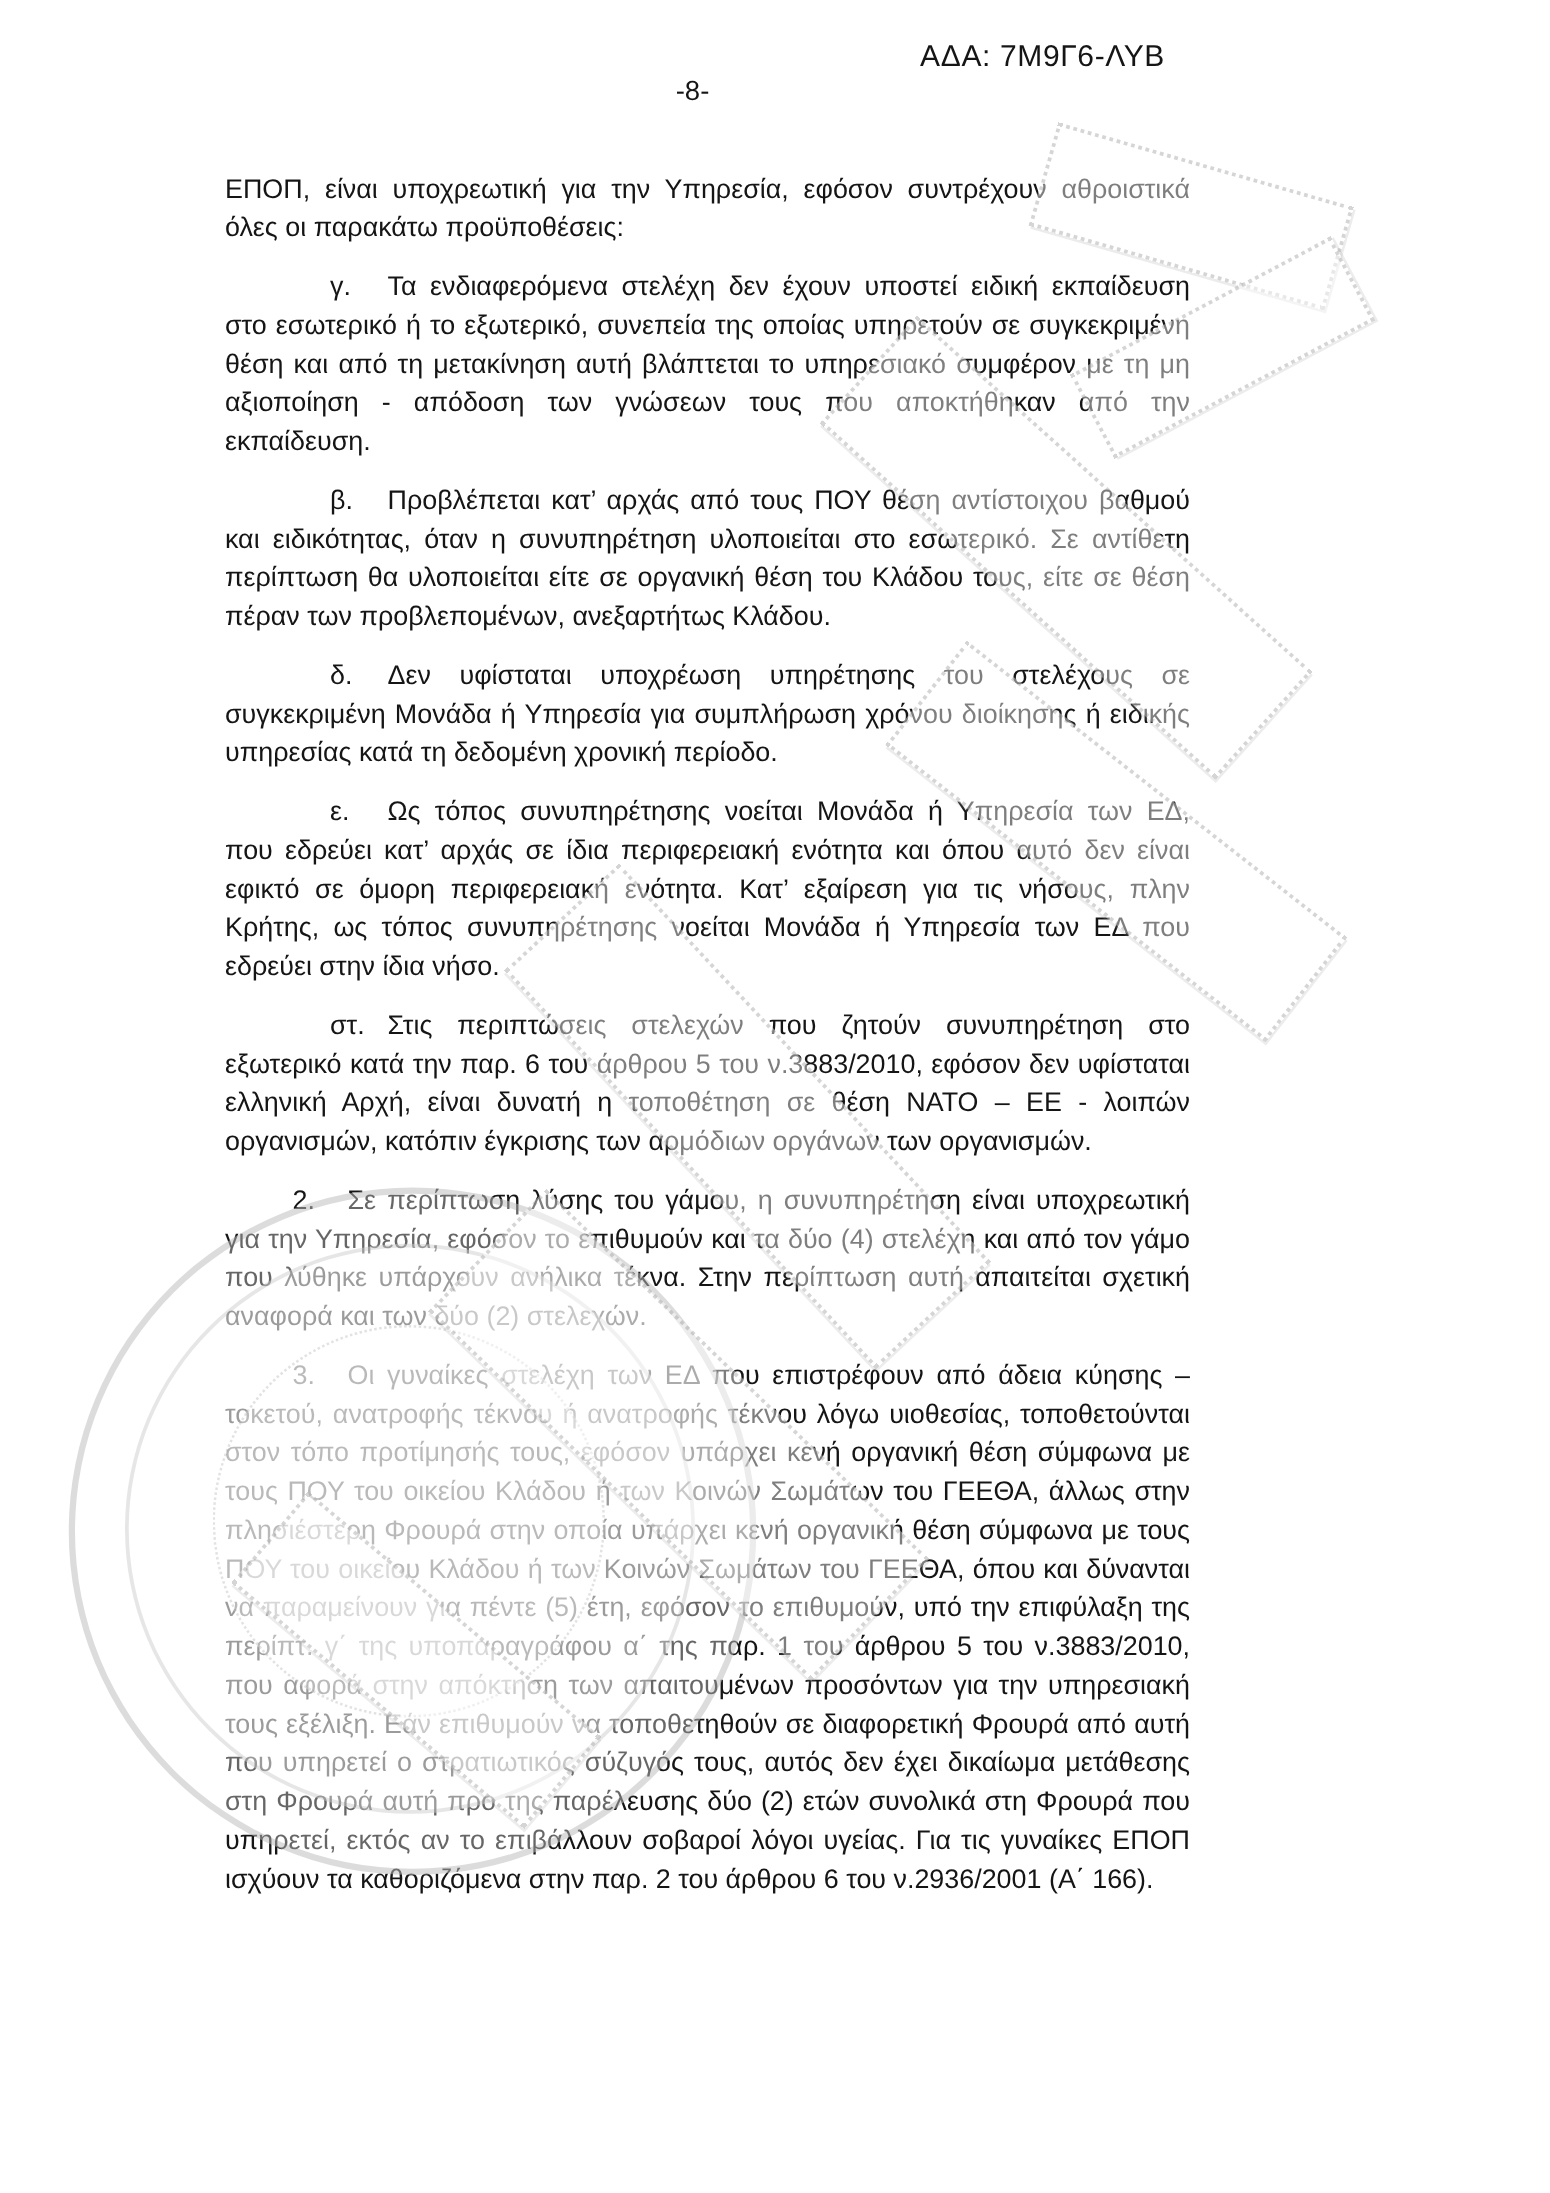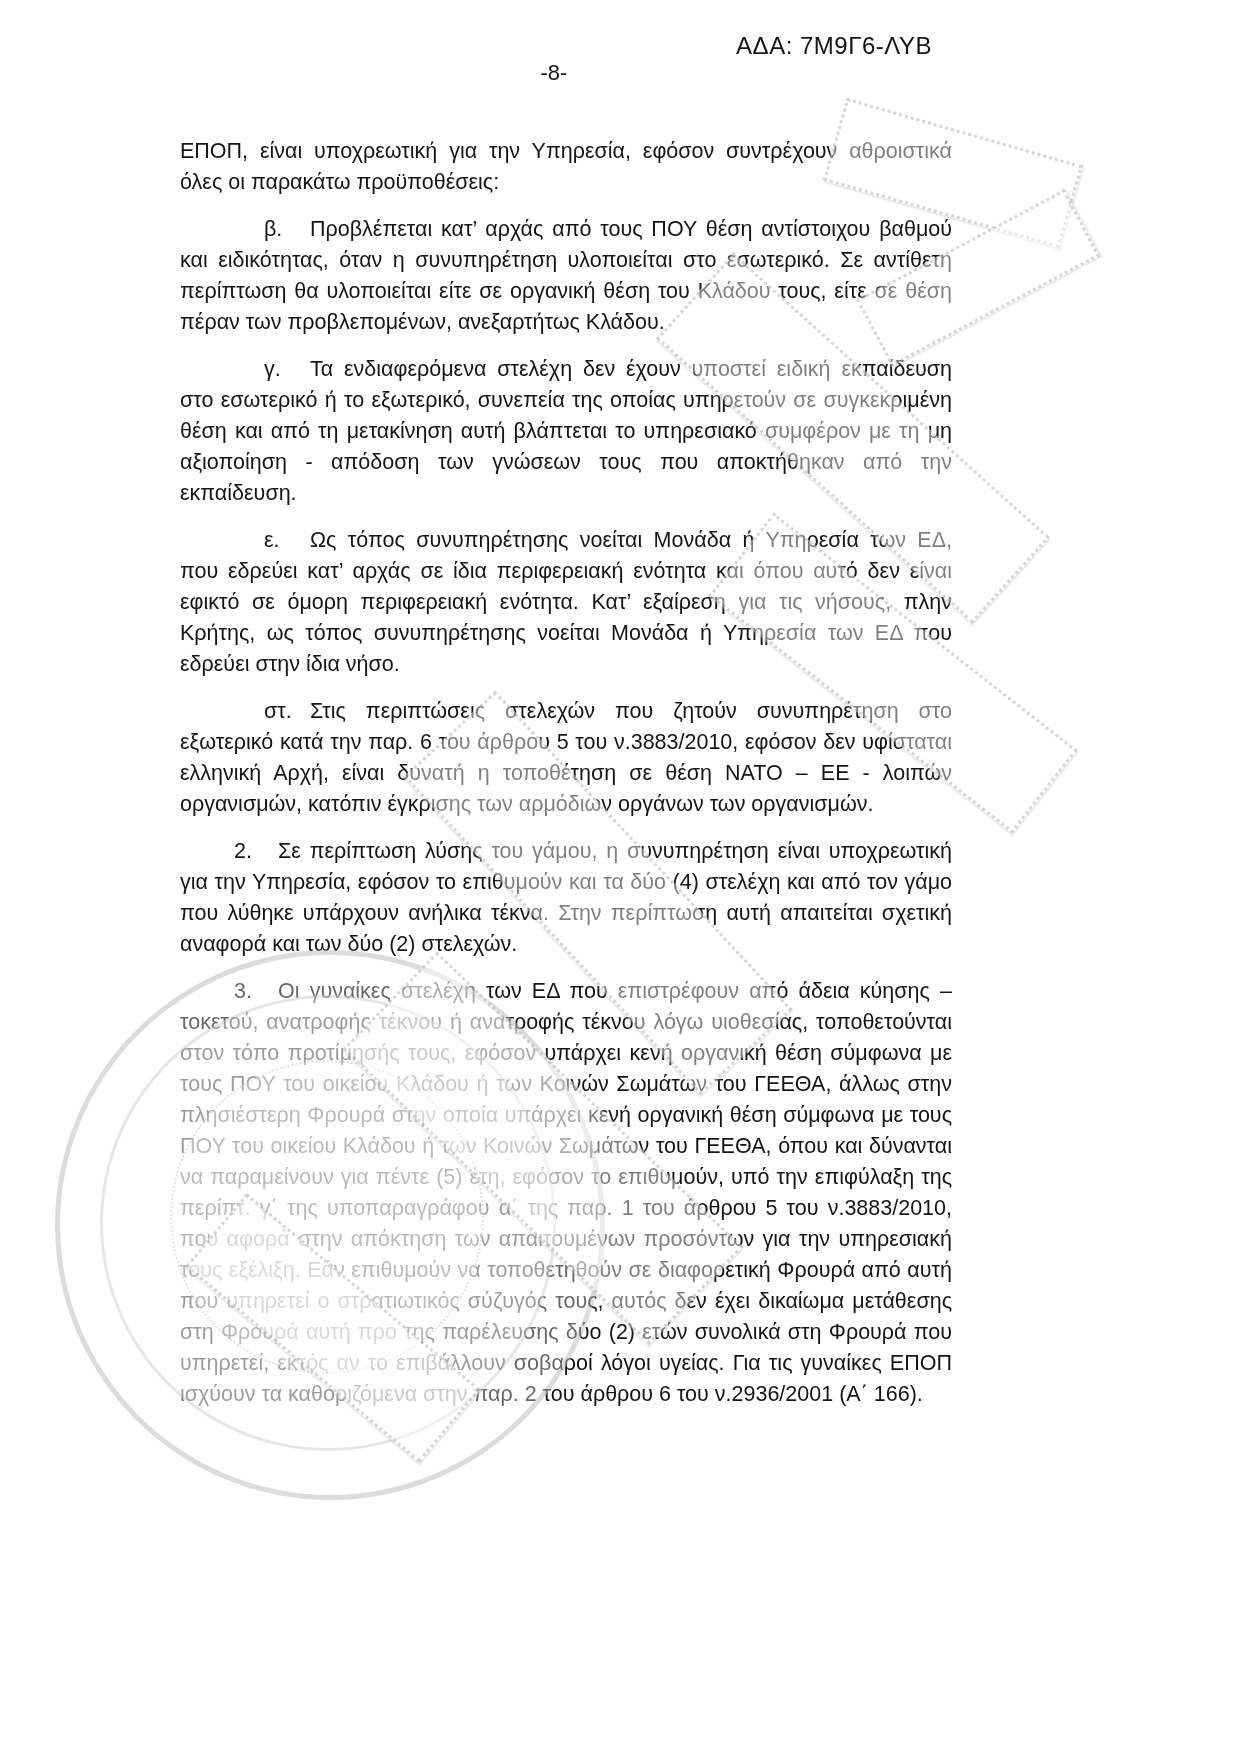--- a/index.html
+++ b/index.html
@@ -104,24 +104,25 @@
 <body>
 
 <div class="ada">ΑΔΑ: 7Μ9Γ6-ΛΥΒ</div>
 <div class="pagenum">-8-</div>
 
 <div class="content">
 
   <p class="intro">ΕΠΟΠ, είναι υποχρεωτική για την Υπηρεσία, εφόσον συντρέχουν αθροιστικά όλες οι παρακάτω προϋποθέσεις:</p>
 
 
+  <p class="item"><span class="lbl">γ.</span><span>Τα ενδιαφερόμενα στελέχη δεν έχουν υποστεί ειδική εκπαίδευση στο εσωτερικό ή το εξωτερικό, συνεπεία της οποίας υπηρετούν σε συγκεκριμένη θέση και από τη μετακίνηση αυτή βλάπτεται το υπηρεσιακό συμφέρον με τη μη αξιοποίηση - απόδοση των γνώσεων τους που αποκτήθηκαν από την εκπαίδευση.</span></p>
+
   <p class="item"><span class="lbl">β.</span><span>Προβλέπεται κατ’ αρχάς από τους ΠΟΥ θέση αντίστοιχου βαθμού και ειδικότητας, όταν η συνυπηρέτηση υλοποιείται στο εσωτερικό. Σε αντίθετη περίπτωση θα υλοποιείται είτε σε οργανική θέση του Κλάδου τους, είτε σε θέση πέραν των προβλεπομένων, ανεξαρτήτως Κλάδου.</span></p>
 
-  <p class="item"><span class="lbl">γ.</span><span>Τα ενδιαφερόμενα στελέχη δεν έχουν υποστεί ειδική εκπαίδευση στο εσωτερικό ή το εξωτερικό, συνεπεία της οποίας υπηρετούν σε συγκεκριμένη θέση και από τη μετακίνηση αυτή βλάπτεται το υπηρεσιακό συμφέρον με τη μη αξιοποίηση - απόδοση των γνώσεων τους που αποκτήθηκαν από την εκπαίδευση.</span></p>
-
+  <p class="item"><span class="lbl">δ.</span><span>Δεν υφίσταται υποχρέωση υπηρέτησης του στελέχους σε συγκεκριμένη Μονάδα ή Υπηρεσία για συμπλήρωση χρόνου διοίκησης ή ειδικής υπηρεσίας κατά τη δεδομένη χρονική περίοδο.</span></p>
 
   <p class="item"><span class="lbl">ε.</span><span>Ως τόπος συνυπηρέτησης νοείται Μονάδα ή Υπηρεσία των ΕΔ, που εδρεύει κατ’ αρχάς σε ίδια περιφερειακή ενότητα και όπου αυτό δεν είναι εφικτό σε όμορη περιφερειακή ενότητα. Κατ’ εξαίρεση για τις νήσους, πλην Κρήτης, ως τόπος συνυπηρέτησης νοείται Μονάδα ή Υπηρεσία των ΕΔ που εδρεύει στην ίδια νήσο.</span></p>
 
   <p class="item"><span class="lbl">στ.</span><span>Στις περιπτώσεις στελεχών που ζητούν συνυπηρέτηση στο εξωτερικό κατά την παρ. 6 του άρθρου 5 του ν.3883/2010, εφόσον δεν υφίσταται ελληνική Αρχή, είναι δυνατή η τοποθέτηση σε θέση ΝΑΤΟ – ΕΕ - λοιπών οργανισμών, κατόπιν έγκρισης των αρμόδιων οργάνων των οργανισμών.</span></p>
 
   <p class="numbered"><span class="lbl">2.</span><span>Σε περίπτωση λύσης του γάμου, η συνυπηρέτηση είναι υποχρεωτική για την Υπηρεσία, εφόσον το επιθυμούν και τα δύο (4) στελέχη και από τον γάμο που λύθηκε υπάρχουν ανήλικα τέκνα. Στην περίπτωση αυτή απαιτείται σχετική αναφορά και των δύο (2) στελεχών.</span></p>
 
   <p class="numbered"><span class="lbl">3.</span><span>Οι γυναίκες στελέχη των ΕΔ που επιστρέφουν από άδεια κύησης – τοκετού, ανατροφής τέκνου ή ανατροφής τέκνου λόγω υιοθεσίας, τοποθετούνται στον τόπο προτίμησής τους, εφόσον υπάρχει κενή οργανική θέση σύμφωνα με τους ΠΟΥ του οικείου Κλάδου ή των Κοινών Σωμάτων του ΓΕΕΘΑ, άλλως στην πλησιέστερη Φρουρά στην οποία υπάρχει κενή οργανική θέση σύμφωνα με τους ΠΟΥ του οικείου Κλάδου ή των Κοινών Σωμάτων του ΓΕΕΘΑ, όπου και δύνανται να παραμείνουν για πέντε (5) έτη, εφόσον το επιθυμούν, υπό την επιφύλαξη της περίπτ. γ΄ της υποπαραγράφου α΄ της παρ. 1 του άρθρου 5 του ν.3883/2010, που αφορά στην απόκτηση των απαιτουμένων προσόντων για την υπηρεσιακή τους εξέλιξη. Εάν επιθυμούν να τοποθετηθούν σε διαφορετική Φρουρά από αυτή που υπηρετεί ο στρατιωτικός σύζυγός τους, αυτός δεν έχει δικαίωμα μετάθεσης στη Φρουρά αυτή προ της παρέλευσης δύο (2) ετών συνολικά στη Φρουρά που υπηρετεί, εκτός αν το επιβάλλουν σοβαροί λόγοι υγείας. Για τις γυναίκες ΕΠΟΠ ισχύουν τα καθοριζόμενα στην παρ. 2 του άρθρου 6 του ν.2936/2001 (Α΄ 166).</span></p>
 
 </div>

